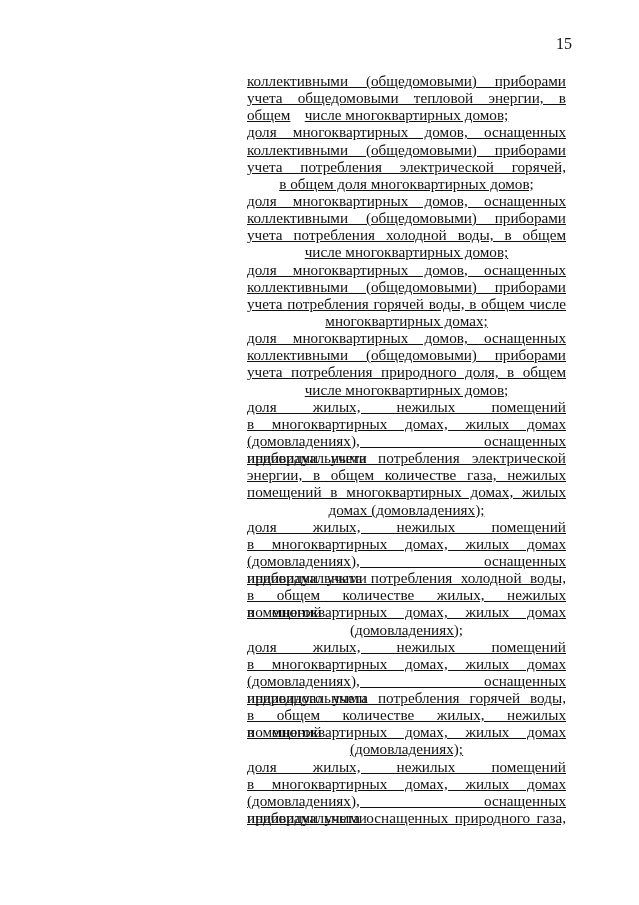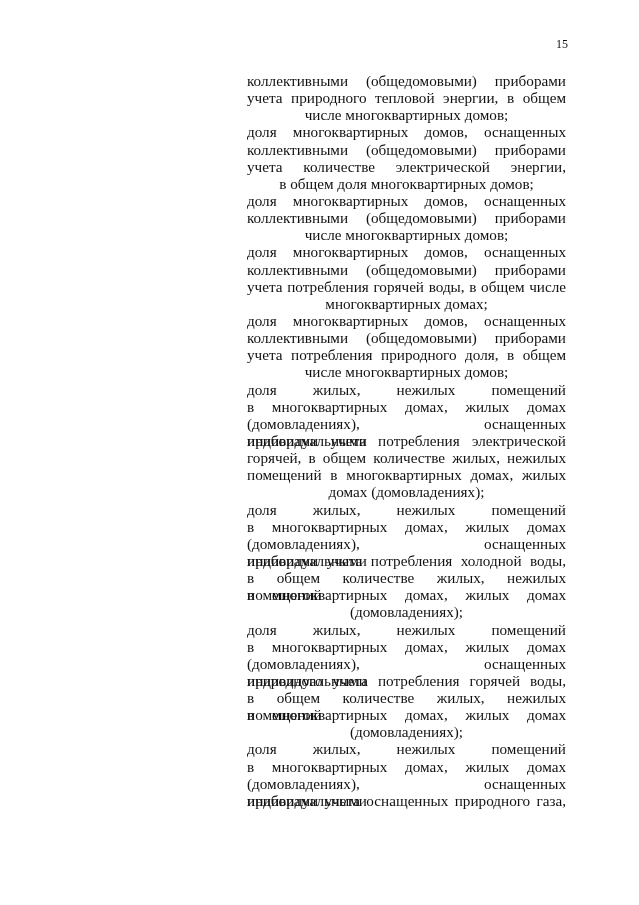--- a/index.html
+++ b/index.html
@@ -12,74 +12,76 @@
     height: 905px;
     position: relative;
     overflow: hidden;
     font-family: "Liberation Serif", "DejaVu Serif", serif;
     color: #111111;
   }
   .page-number {
     position: absolute;
     top: 35px;
     left: 556px;
-    font-size: 12px;
+    font-size: 16px;
     line-height: 18px;
   }
   .body-text {
     position: absolute;
     top: 72px;
     left: 247px;
     width: 319px;
     font-size: 15.2px;
     line-height: 17.15px;
   }
   .line {
     display: block;
     white-space: nowrap;
     height: 17.15px;
+    text-decoration: underline;
   }
   .line.justify {
     text-align: justify;
     text-align-last: justify;
     white-space: normal;
   }
   .line.left {
     text-align: center;
   }
 </style>
 </head>
 <body>
 
 <div class="page-number">15</div>
 
 <div class="body-text" id="body-text">
     <span class="line justify">коллективными (общедомовыми) приборами</span>
-    <span class="line justify">учета природного тепловой энергии, в общем</span>
+    <span class="line justify">учета общедомовыми тепловой энергии, в общем</span>
     <span class="line left">числе многоквартирных домов;</span>
     <span class="line justify">доля многоквартирных домов, оснащенных</span>
     <span class="line justify">коллективными (общедомовыми) приборами</span>
-    <span class="line justify">учета количестве электрической энергии,</span>
+    <span class="line justify">учета потребления электрической горячей,</span>
     <span class="line left">в общем доля многоквартирных домов;</span>
     <span class="line justify">доля многоквартирных домов, оснащенных</span>
     <span class="line justify">коллективными (общедомовыми) приборами</span>
+    <span class="line justify">учета потребления холодной воды, в общем</span>
     <span class="line left">числе многоквартирных домов;</span>
     <span class="line justify">доля многоквартирных домов, оснащенных</span>
     <span class="line justify">коллективными (общедомовыми) приборами</span>
     <span class="line justify">учета потребления горячей воды, в общем числе</span>
     <span class="line left">многоквартирных домах;</span>
     <span class="line justify">доля многоквартирных домов, оснащенных</span>
     <span class="line justify">коллективными (общедомовыми) приборами</span>
     <span class="line justify">учета потребления природного доля, в общем</span>
     <span class="line left">числе многоквартирных домов;</span>
     <span class="line justify">доля жилых, нежилых помещений</span>
     <span class="line justify">в многоквартирных домах, жилых домах</span>
     <span class="line justify">(домовладениях), оснащенных индивидуальными</span>
     <span class="line justify">приборами учета потребления электрической</span>
-    <span class="line justify">горячей, в общем количестве жилых, нежилых</span>
+    <span class="line justify">энергии, в общем количестве газа, нежилых</span>
     <span class="line justify">помещений в многоквартирных домах, жилых</span>
     <span class="line left">домах (домовладениях);</span>
     <span class="line justify">доля жилых, нежилых помещений</span>
     <span class="line justify">в многоквартирных домах, жилых домах</span>
     <span class="line justify">(домовладениях), оснащенных индивидуальными</span>
     <span class="line justify">приборами учета потребления холодной воды,</span>
     <span class="line justify">в общем количестве жилых, нежилых помещений</span>
     <span class="line justify">в многоквартирных домах, жилых домах</span>
     <span class="line left">(домовладениях);</span>
     <span class="line justify">доля жилых, нежилых помещений</span>

